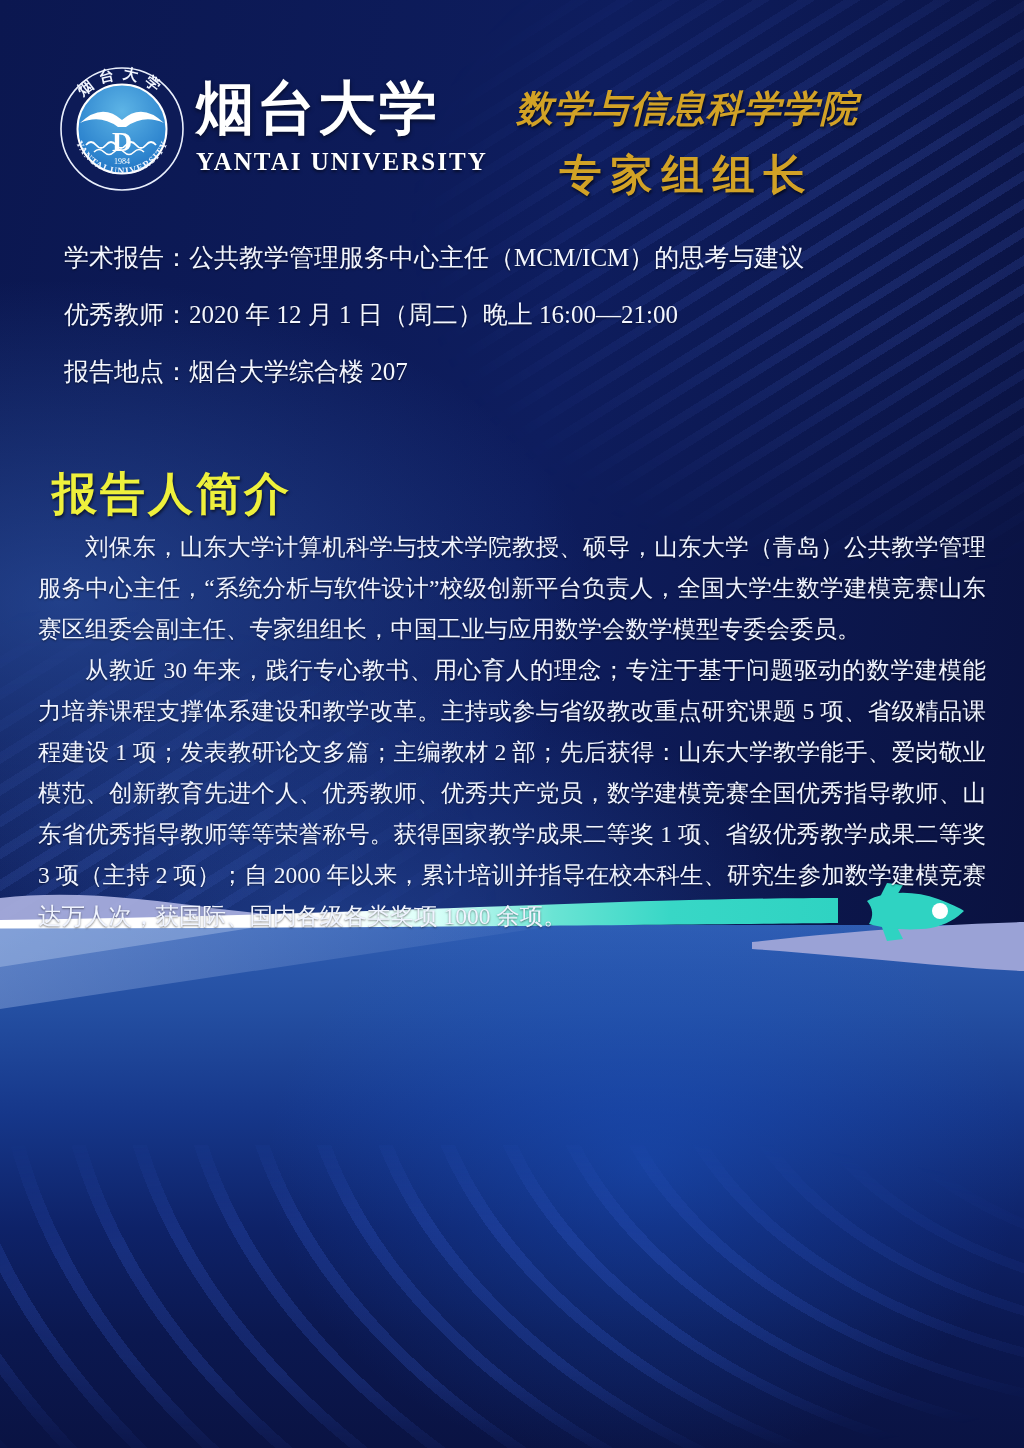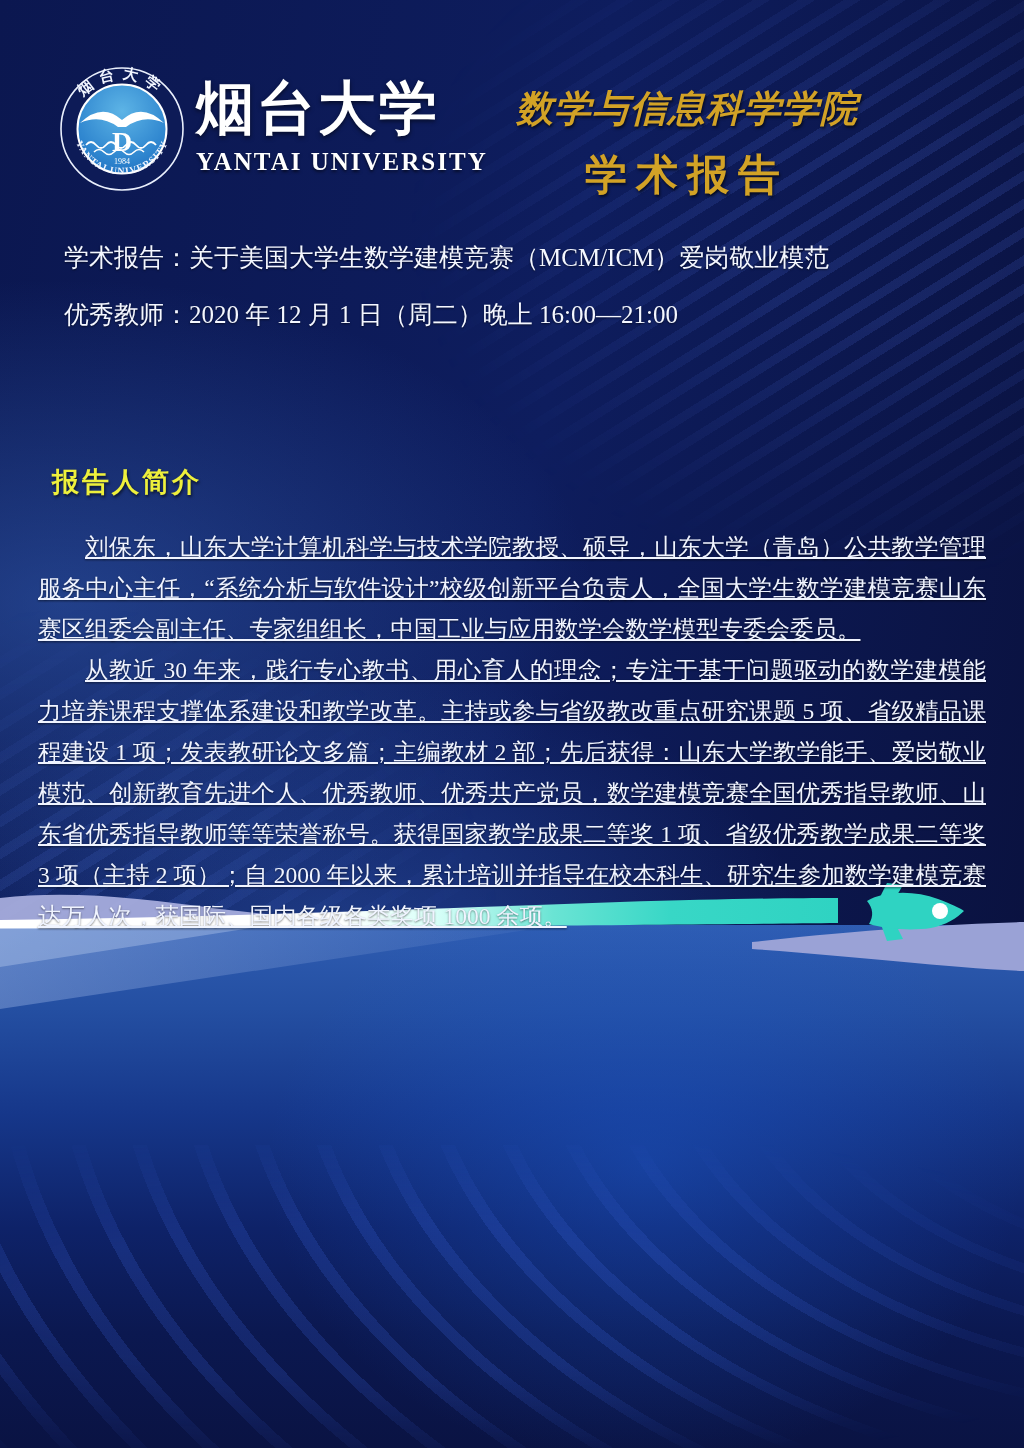--- a/index.html
+++ b/index.html
@@ -72,29 +72,29 @@
     color:#d2a226;text-shadow:1px 2px 3px rgba(0,0,0,.65);font-style:italic;
   }
   .poster-type{
     margin-top:13px;font-size:42px;font-weight:700;letter-spacing:9px;white-space:nowrap;
     color:#d2a226;text-shadow:1px 2px 3px rgba(0,0,0,.65);
   }
   .info{position:absolute;left:64px;top:240px;width:910px;color:#f4f7ff;}
   .info-row{font-size:25px;line-height:36px;margin-bottom:21px;white-space:nowrap;
     text-shadow:0 1px 2px rgba(0,0,0,.55);}
   .section-title{
-    position:absolute;left:52px;top:464px;font-size:27px;font-weight:700;letter-spacing:3px;
+    position:absolute;left:52px;top:464px;font-size:45px;font-weight:700;letter-spacing:3px;
     color:#eef03c;text-shadow:1px 2px 3px rgba(0,0,0,.6);
   }
   .bio{
     position:absolute;left:38px;top:527px;width:948px;color:#f0f4ff;
     font-size:23.5px;line-height:41px;text-align:justify;
     text-shadow:0 1px 2px rgba(0,0,0,.5);
   }
-  .bio p{margin:0;text-indent:2em;text-decoration:underline;}
+  .bio p{margin:0;text-indent:2em;}
 </style>
 </head>
 <body>
 
 <div class="poster">
 
   <div class="bg-top"></div>
   <div class="streaks-a"></div>
   <div class="streaks-b"></div>
   <div class="bg-lower">
@@ -152,26 +152,27 @@
       <text x="64" y="99" text-anchor="middle" font-size="8" fill="#ffffff">1984</text>
     </svg>
 
     <div class="uni-names">
       <div class="uni-cn">烟台大学</div>
       <div class="uni-en">YANTAI UNIVERSITY</div>
     </div>
 
     <div class="college-box">
       <div class="college">数学与信息科学学院</div>
-      <div class="poster-type">学术报告</div>
+      <div class="poster-type">专家组组长</div>
     </div>
 
     <div class="info">
-      <div class="info-row"><span>学术报告：</span><span>关于美国大学生数学建模竞赛（MCM/ICM）爱岗敬业模范</span></div>
+      <div class="info-row"><span>学术报告：</span><span>公共教学管理服务中心主任（MCM/ICM）的思考与建议</span></div>
       <div class="info-row"><span>优秀教师：</span><span>2020 年 12 月 1 日（周二）晚上 16:00—21:00</span></div>
+      <div class="info-row"><span>报告地点：</span><span>烟台大学综合楼 207</span></div>
     </div>
 
     <div class="section-title">报告人简介</div>
     <div class="bio">
       <p>刘保东，山东大学计算机科学与技术学院教授、硕导，山东大学（青岛）公共教学管理服务中心主任，“系统分析与软件设计”校级创新平台负责人，全国大学生数学建模竞赛山东赛区组委会副主任、专家组组长，中国工业与应用数学会数学模型专委会委员。</p>
       <p>从教近 30 年来，践行专心教书、用心育人的理念；专注于基于问题驱动的数学建模能力培养课程支撑体系建设和教学改革。主持或参与省级教改重点研究课题 5 项、省级精品课程建设 1 项；发表教研论文多篇；主编教材 2 部；先后获得：山东大学教学能手、爱岗敬业模范、创新教育先进个人、优秀教师、优秀共产党员，数学建模竞赛全国优秀指导教师、山东省优秀指导教师等等荣誉称号。获得国家教学成果二等奖 1 项、省级优秀教学成果二等奖 3 项（主持 2 项）；自 2000 年以来，累计培训并指导在校本科生、研究生参加数学建模竞赛达万人次，获国际、国内各级各类奖项 1000 余项。</p>
     </div>
 
   </div>
 </div>

